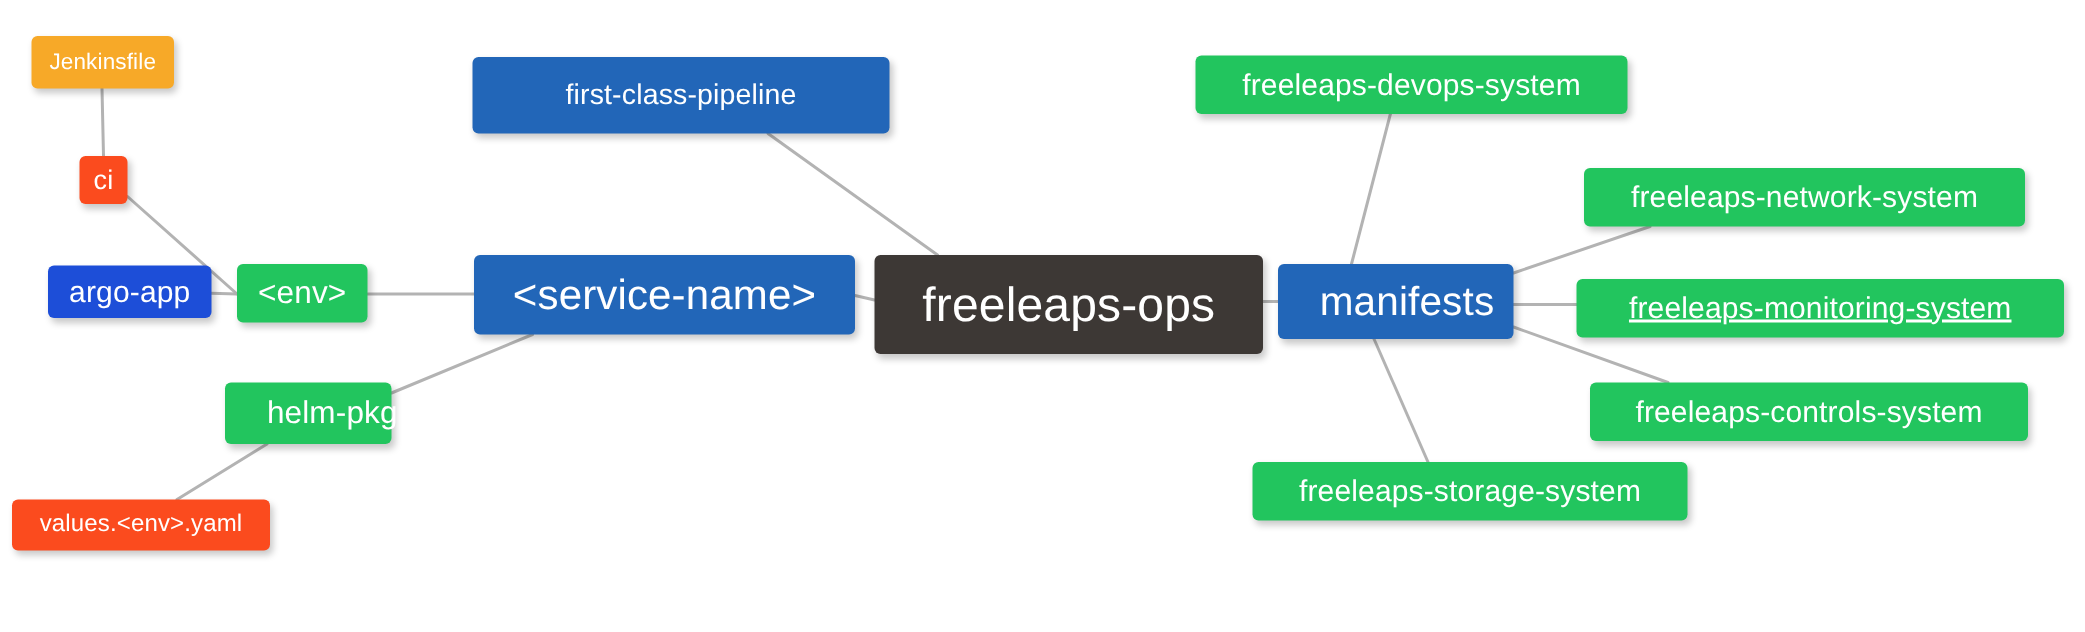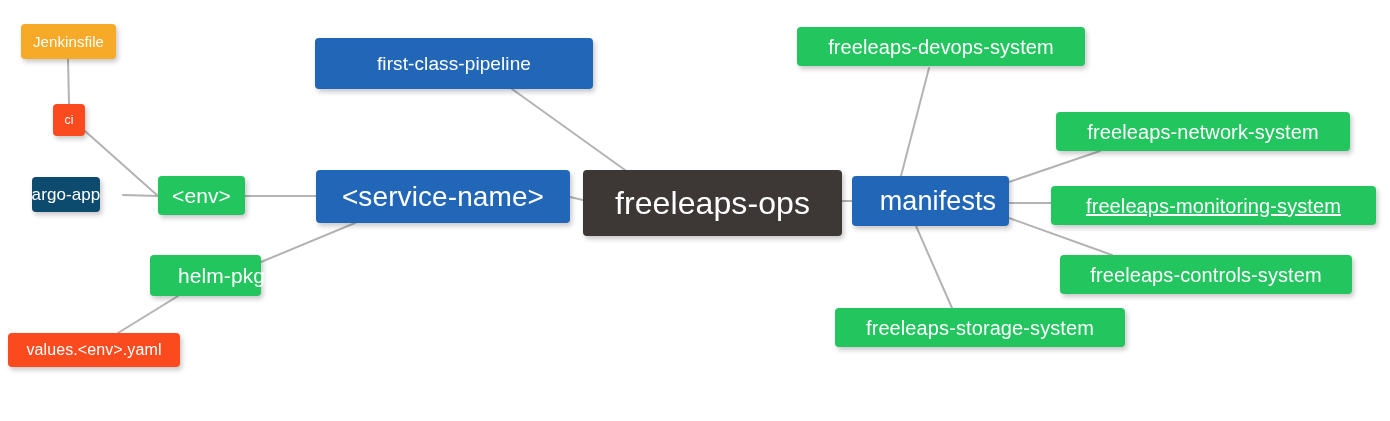--- a/index.html
+++ b/index.html
@@ -63,24 +63,24 @@
       <line x1="929" y1="68" x2="901" y2="176" stroke="#b3b3b3" stroke-width="2" stroke-linecap="round"></line>
       <line x1="1009" y1="182" x2="1100" y2="151" stroke="#b3b3b3" stroke-width="2" stroke-linecap="round"></line>
       <line x1="1009" y1="203" x2="1051" y2="203" stroke="#b3b3b3" stroke-width="2" stroke-linecap="round"></line>
       <line x1="1009" y1="218" x2="1112" y2="255" stroke="#b3b3b3" stroke-width="2" stroke-linecap="round"></line>
       <line x1="916" y1="226" x2="952" y2="308" stroke="#b3b3b3" stroke-width="2" stroke-linecap="round"></line>
     </svg>
   <div id="node-layer">
       <div class="node" style="left: 21px; top: 24px; width: 95px; height: 35px; background: rgb(247, 169, 40); font-size: 15px; text-align: right;">
         <span class="node-label">Jenkinsfile</span>
       </div>
-      <div class="node" style="left: 53px; top: 104px; width: 32px; height: 32px; background: rgb(251, 75, 30); font-size: 12px;">
+      <div class="node" style="left: 53px; top: 104px; width: 32px; height: 32px; background: rgb(251, 75, 30); font-size: 18px;">
         <span class="node-label">ci</span>
       </div>
-      <div class="node" style="left: 32px; top: 177px; width: 68px; height: 35px; background: #0c4a6e; font-size: 17px;">
+      <div class="node" style="left: 32px; top: 177px; width: 109px; height: 35px; background: #1d4ed8; font-size: 20px;">
         <span class="node-label">argo-app</span>
       </div>
       <div class="node" style="left: 158px; top: 176px; width: 87px; height: 39px; background: rgb(34, 197, 94); font-size: 21px; text-align: center;">
         <span class="node-label">&lt;env&gt;</span>
       </div>
       <div class="node" style="left: 150px; top: 255px; width: 111px; height: 41px; background: rgb(34, 197, 94); font-size: 21px; padding-left: 32px;">
         <span class="node-label">helm-pkg</span>
       </div>
       <div class="node" style="left: 8px; top: 333px; width: 172px; height: 34px; background: rgb(251, 75, 30); font-size: 16px;">
         <span class="node-label">values.&lt;env&gt;.yaml</span>
@@ -90,21 +90,21 @@
       </div>
       <div class="node" style="left: 316px; top: 170px; width: 254px; height: 53px; background: rgb(34, 102, 184); font-size: 28px;">
         <span class="node-label">&lt;service-name&gt;</span>
       </div>
       <div class="node" style="left: 583px; top: 170px; width: 259px; height: 66px; background: rgb(61, 56, 53); font-size: 32px;">
         <span class="node-label">freeleaps-ops</span>
       </div>
       <div class="node" style="left: 852px; top: 176px; width: 157px; height: 50px; background: rgb(34, 102, 184); font-size: 27px; padding-left: 15px;">
         <span class="node-label">manifests</span>
       </div>
-      <div class="node" style="left: 797px; top: 27px; width: 288px; height: 39px; background: rgb(34, 197, 94); font-size: 20px;">
+      <div class="node" style="left: 797px; top: 37px; width: 288px; height: 39px; background: rgb(34, 197, 94); font-size: 20px;">
         <span class="node-label">freeleaps-devops-system</span>
       </div>
       <div class="node" style="left: 1056px; top: 112px; width: 294px; height: 39px; background: rgb(34, 197, 94); font-size: 20px;">
         <span class="node-label">freeleaps-network-system</span>
       </div>
       <div class="node" style="left: 1051px; top: 186px; width: 325px; height: 39px; background: rgb(34, 197, 94); font-size: 20px; text-decoration: underline;">
         <span class="node-label">freeleaps-monitoring-system</span>
       </div>
       <div class="node" style="left: 1060px; top: 255px; width: 292px; height: 39px; background: rgb(34, 197, 94); font-size: 20px;">
         <span class="node-label">freeleaps-controls-system</span>

